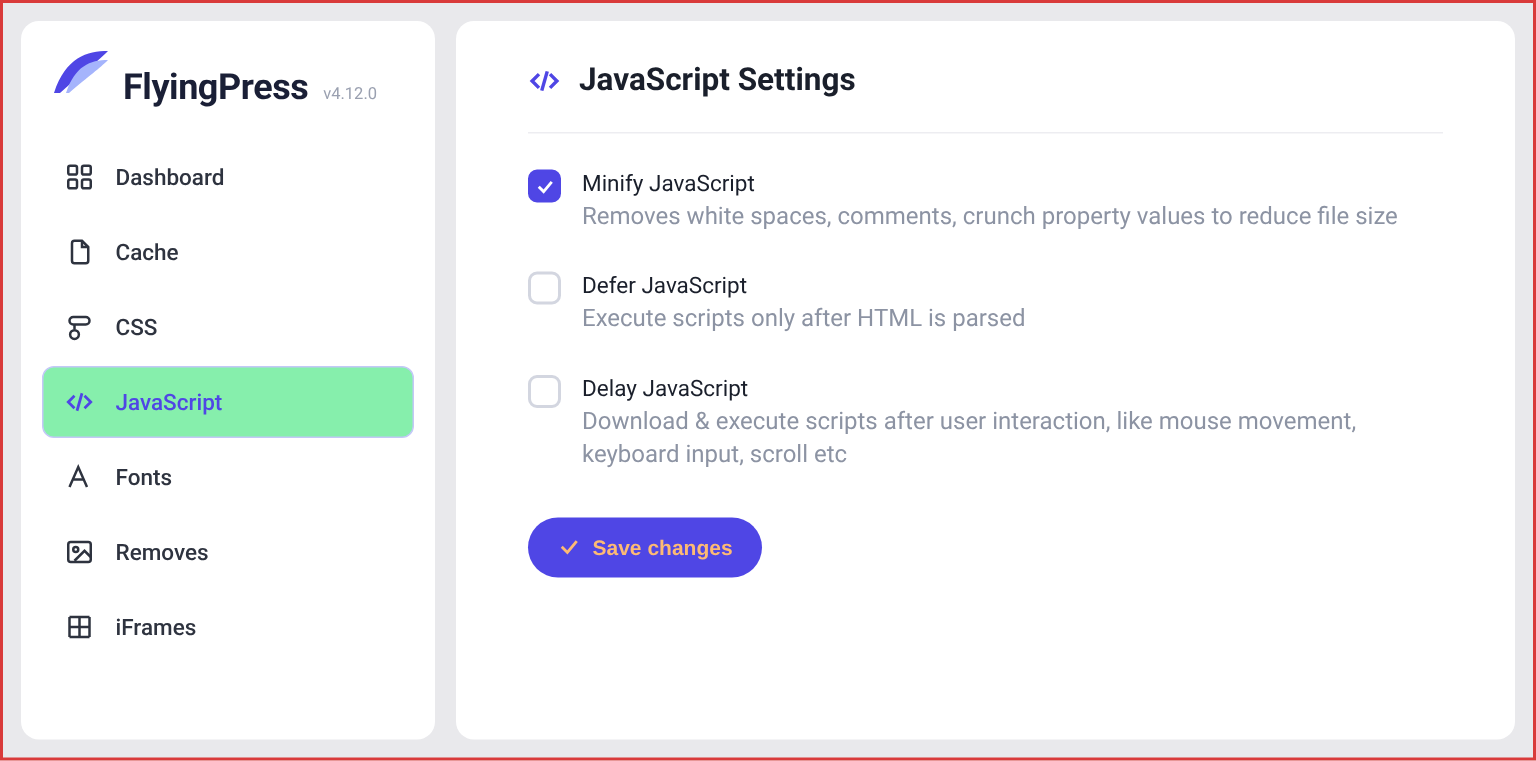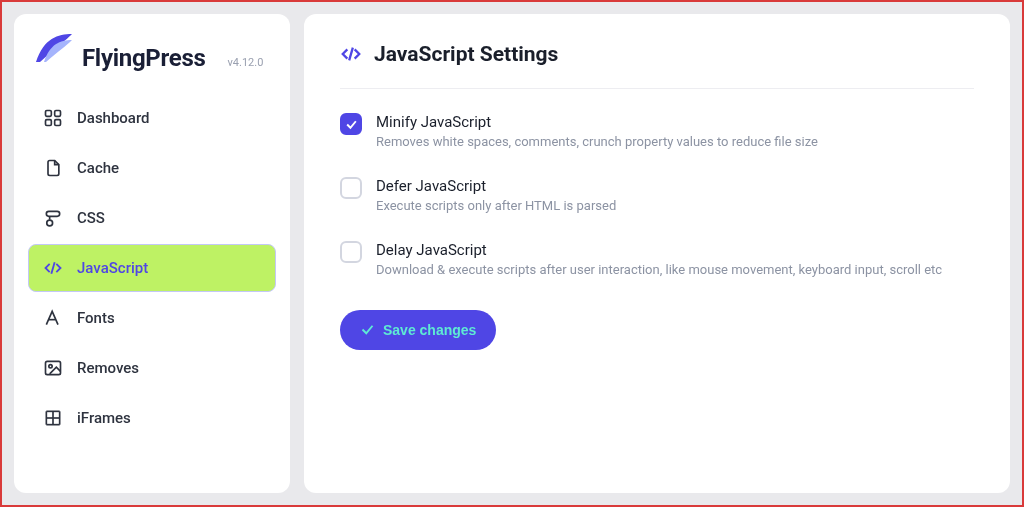--- a/index.html
+++ b/index.html
@@ -30,47 +30,47 @@
     .logo-mark { width: 40px; height: 34px; }
     .brand-name {
       font-size: 24px;
       font-weight: 700;
       color: #1a1f36;
       letter-spacing: -0.3px;
     }
     .brand-version {
       font-size: 11px;
       color: #9aa0b0;
-      margin-left: 14px;
+      margin-left: 2px;
     }
     .nav { display: flex; flex-direction: column; gap: 2px; }
     .nav-item {
       display: flex;
       align-items: center;
       gap: 14px;
       padding: 13px 14px;
       border-radius: 8px;
       cursor: pointer;
       color: #2e333f;
       font-size: 15px;
       font-weight: 500;
       border: 1px solid transparent;
     }
     .nav-item.active {
-      background: #bef264;
+      background: #86efac;
       border: 1px solid #c3c8f7;
       color: #4f46e5;
     }
     .nav-item.active .nav-icon { color: #4f46e5; }
     .nav-icon { width: 20px; height: 20px; flex-shrink: 0; color: #2e333f; }
     .content {
       flex: 1;
       background: #fff;
       border-radius: 12px;
-      padding: 28px 36px;
+      padding: 28px 48px;
     }
     .page-header {
       display: flex;
       align-items: center;
       gap: 12px;
       padding-bottom: 22px;
       border-bottom: 1px solid #ededf1;
       margin-bottom: 24px;
     }
     .page-header .page-icon { width: 22px; height: 22px; color: #4f46e5; }
@@ -98,30 +98,30 @@
     }
     .checkbox svg { width: 13px; height: 13px; color: #fff; display: none; }
     .checkbox.checked svg { display: block; }
     .option-text .opt-title {
       font-size: 15px;
       font-weight: 400;
       color: #1a1f2b;
       margin-bottom: 2px;
     }
     .option-text .opt-desc {
-      font-size: 13px;
+      font-size: 16px;
       color: #8c93a3;
       line-height: 1.4;
     }
     .save-btn {
       display: inline-flex;
       align-items: center;
       gap: 8px;
       background: #4f46e5;
-      color: #5eead4;
+      color: #fdba74;
       border: none;
       border-radius: 20px;
       padding: 12px 20px;
       font-size: 14px;
       font-weight: 600;
       cursor: pointer;
       margin-top: 4px;
     }
     .save-btn svg { width: 15px; height: 15px; }
   </style>

